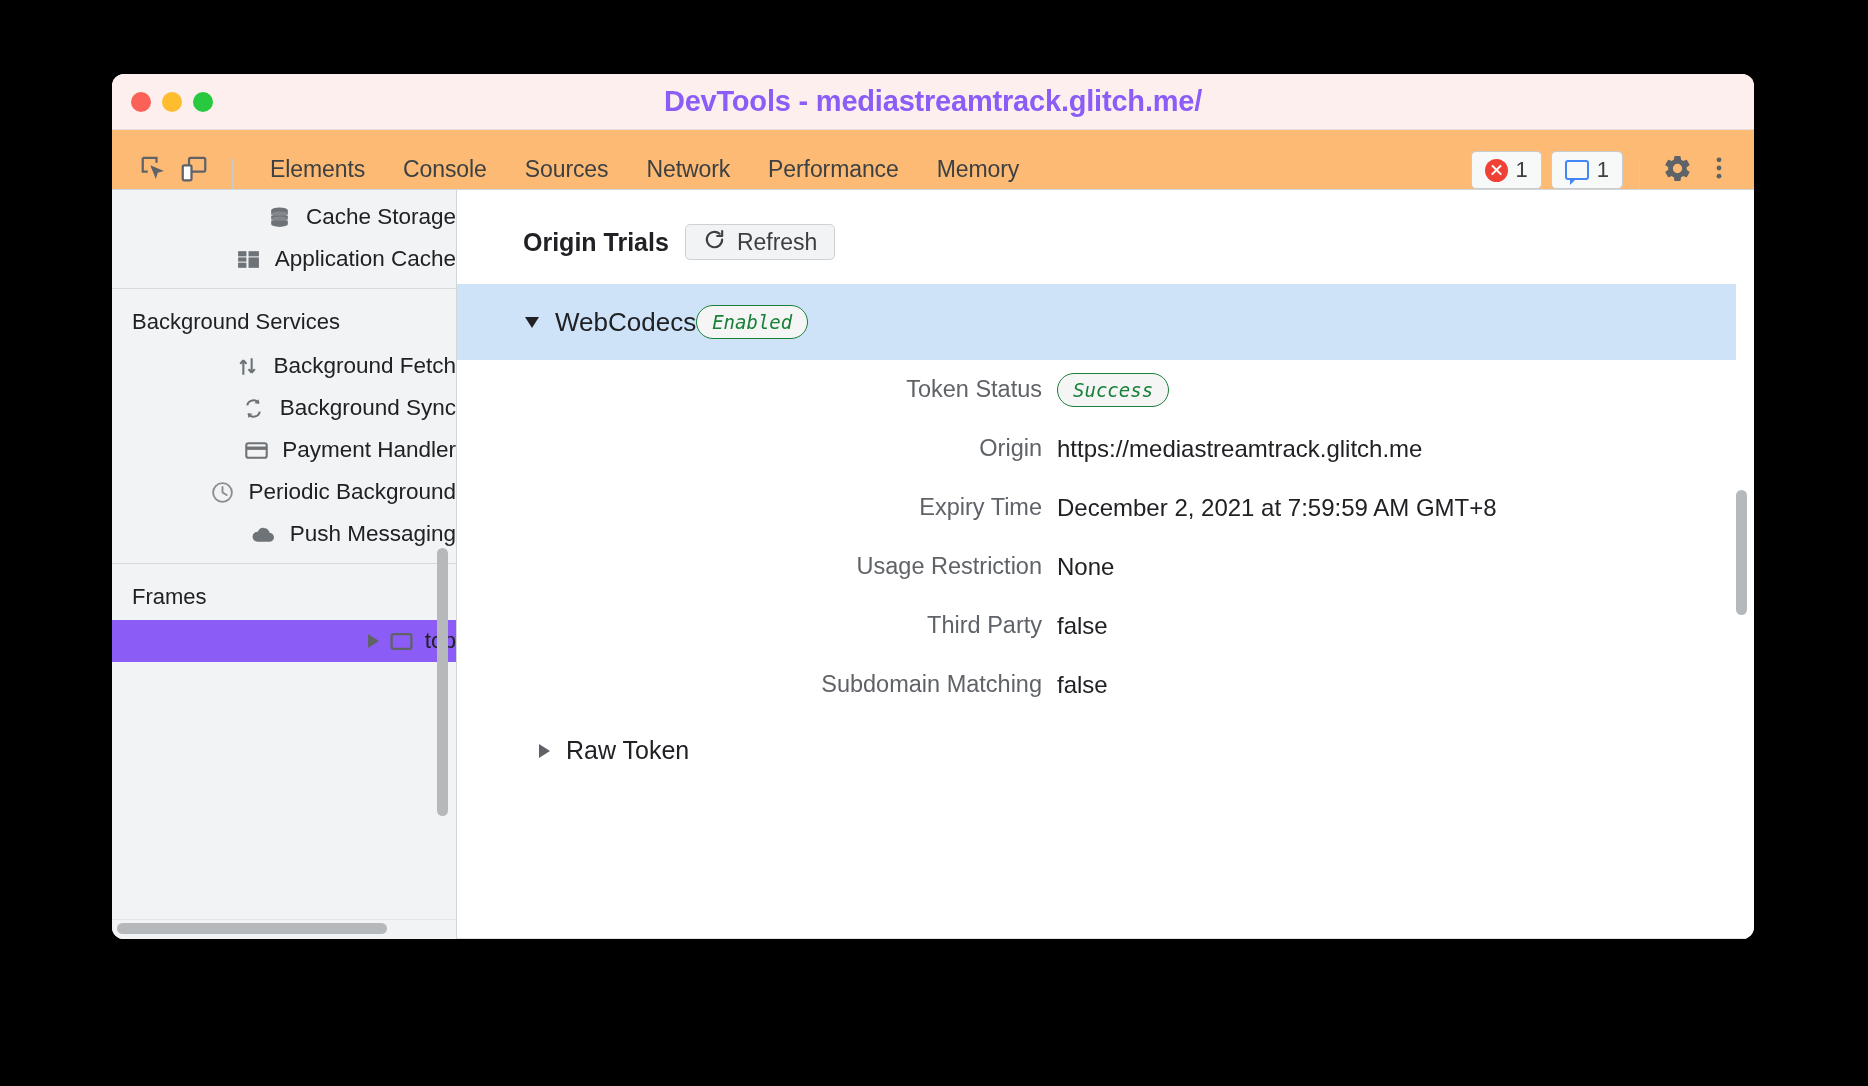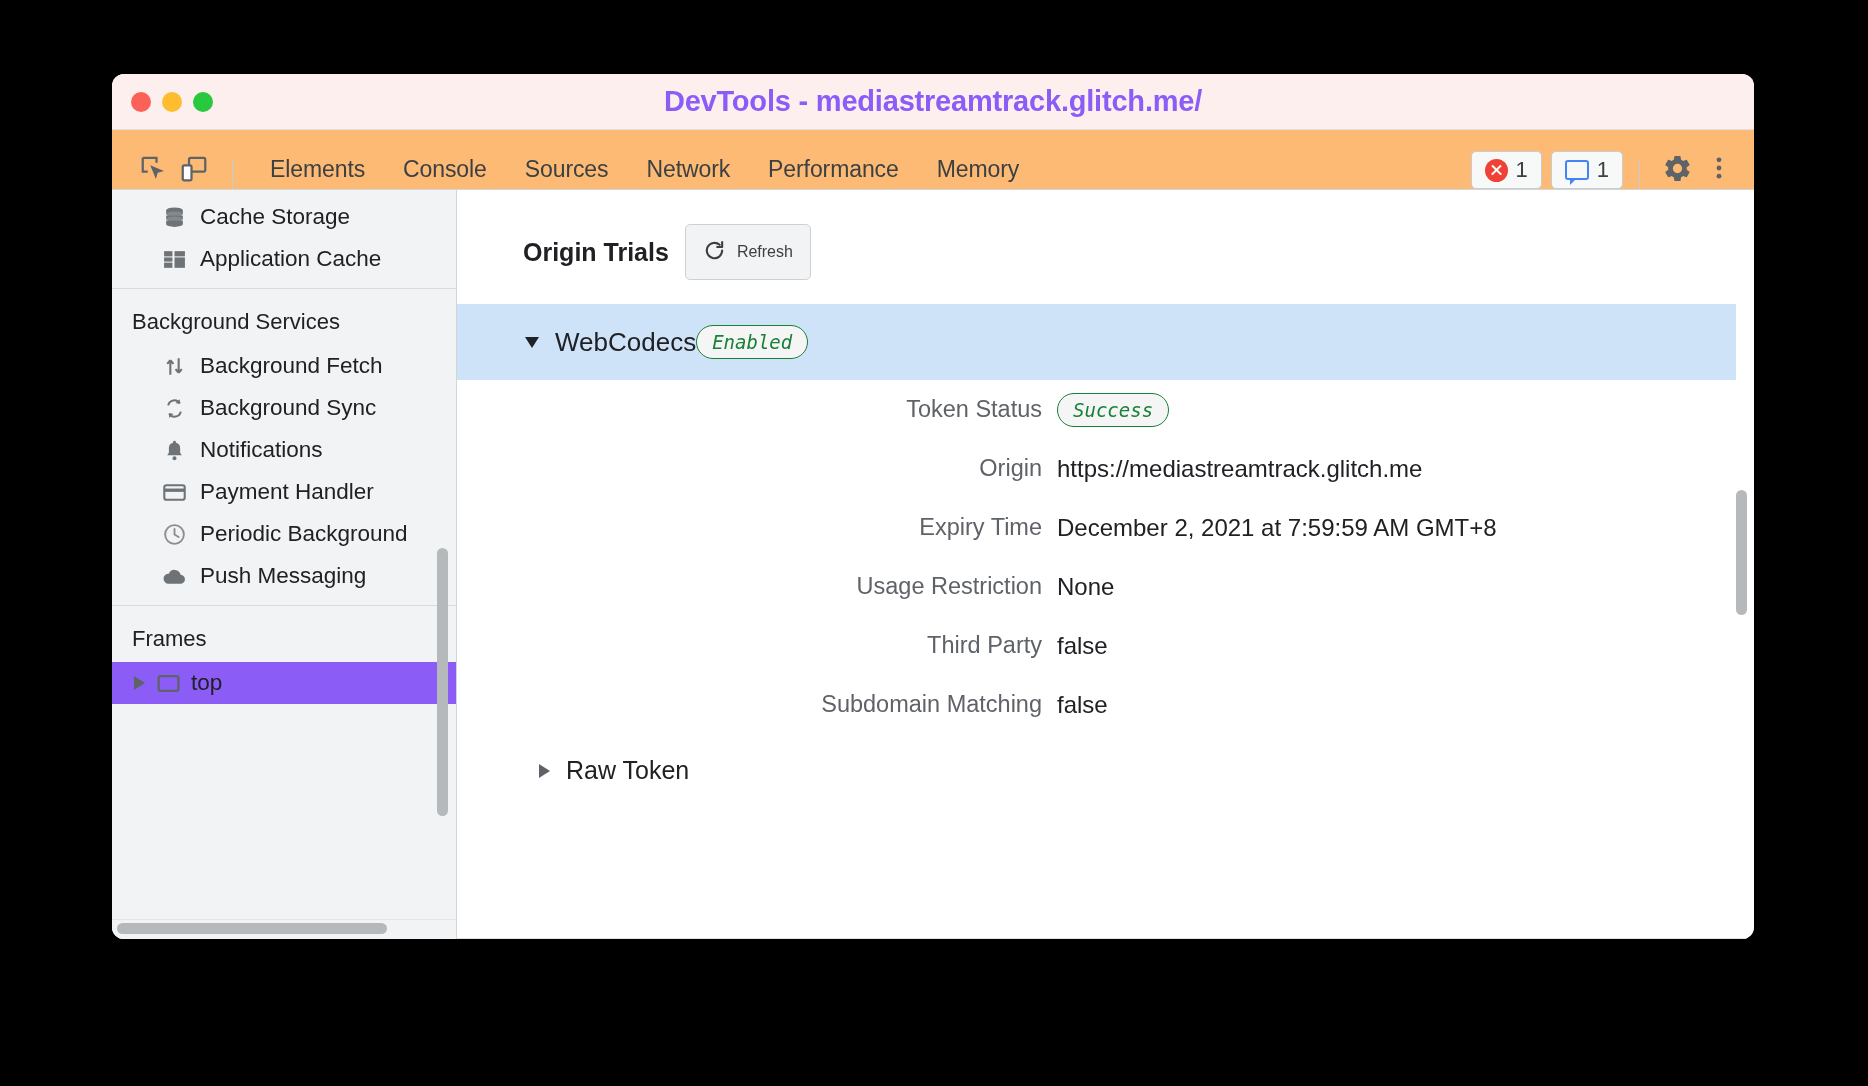--- a/index.html
+++ b/index.html
@@ -161,20 +161,21 @@
   .side-item {
     display: flex;
     align-items: center;
     gap: 13px;
     padding: 2px 0 2px 49px;
     height: 42px;
     font-size: 22.5px;
     color: #202124;
     white-space: nowrap;
     cursor: pointer;
+    justify-content: flex-end;
   }
   .side-item.selected { background: #8b5cf6; }
   .side-ico { width: 26px; height: 26px; flex: 0 0 auto; display:flex; align-items:center; justify-content:center;}
   .side-item.frame-row { padding-left: 22px; gap: 10px; }
   .tri-right {
     width: 0; height: 0;
     border-left: 11px solid #5f6368;
     border-top: 7px solid transparent;
     border-bottom: 7px solid transparent;
     flex: 0 0 auto;
@@ -221,26 +222,26 @@
   }
   #ot-title {
     font-size: 25px;
     font-weight: bold;
     color: #202124;
   }
   #refresh-btn {
     display: inline-flex;
     align-items: center;
     gap: 11px;
-    height: 56px;
+    height: 36px;
     padding: 0 17px;
     border: 1px solid #cdd1d4;
     border-radius: 5px;
     background: #f1f3f4;
-    font-size: 16px;
+    font-size: 23px;
     color: #3c4043;
     cursor: pointer;
   }
 
   #trial-row {
     background: #cfe3f8;
     height: 76px;
     display: flex;
     align-items: center;
     gap: 0;
@@ -432,29 +433,20 @@
             <svg width="25" height="25" viewBox="0 0 24 24">
               <path d="M6 9 A6 6 0 0 1 17 7" stroke="#6e7378" stroke-width="2" fill="none"></path>
               <path d="M18 15 A6 6 0 0 1 7 17" stroke="#6e7378" stroke-width="2" fill="none"></path>
               <path d="M17 3 L17.5 7.5 L13 7" fill="#6e7378"></path>
               <path d="M7 21 L6.5 16.5 L11 17" fill="#6e7378"></path>
             </svg>
           </span>
           <span>Background Sync</span>
         </div>
 
-        <div class="side-item">
-          <span class="side-ico">
-            <svg width="25" height="25" viewBox="0 0 24 24">
-              <path d="M12 2.6a1.4 1.4 0 011.4 1.4v.6a5.3 5.3 0 014 5.1v4.4l1.6 2.4H5L6.6 14.1V9.7a5.3 5.3 0 014-5.1V4A1.4 1.4 0 0112 2.6z" fill="#6e7378"></path>
-              <circle cx="12" cy="19.4" r="1.9" fill="#6e7378"></circle>
-            </svg>
-          </span>
-          <span>Notifications</span>
-        </div>
 
         <div class="side-item">
           <span class="side-ico">
             <svg width="25" height="25" viewBox="0 0 24 24">
               <rect x="2.2" y="5" width="19.6" height="14" rx="2" fill="none" stroke="#6e7378" stroke-width="2"></rect>
               <rect x="2.2" y="8.2" width="19.6" height="3.2" fill="#6e7378"></rect>
             </svg>
           </span>
           <span>Payment Handler</span>
         </div>

